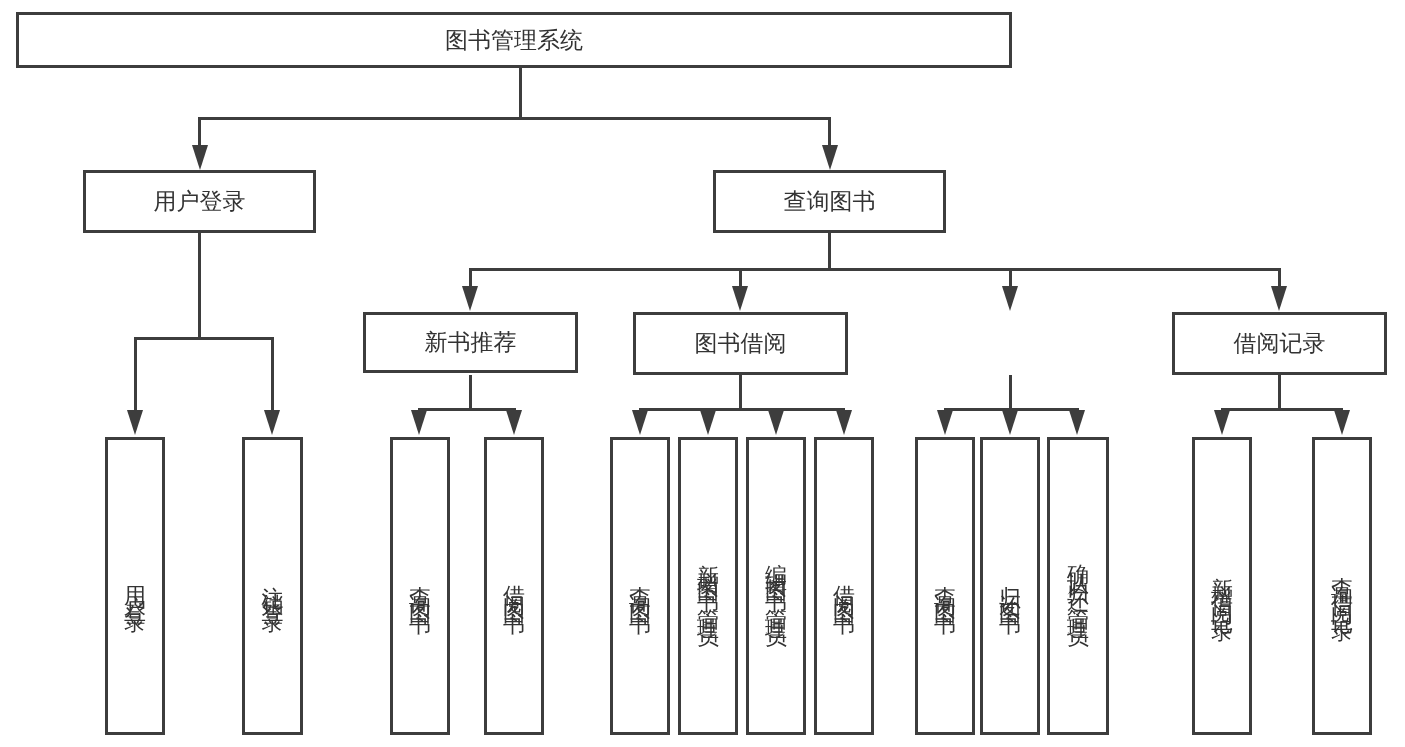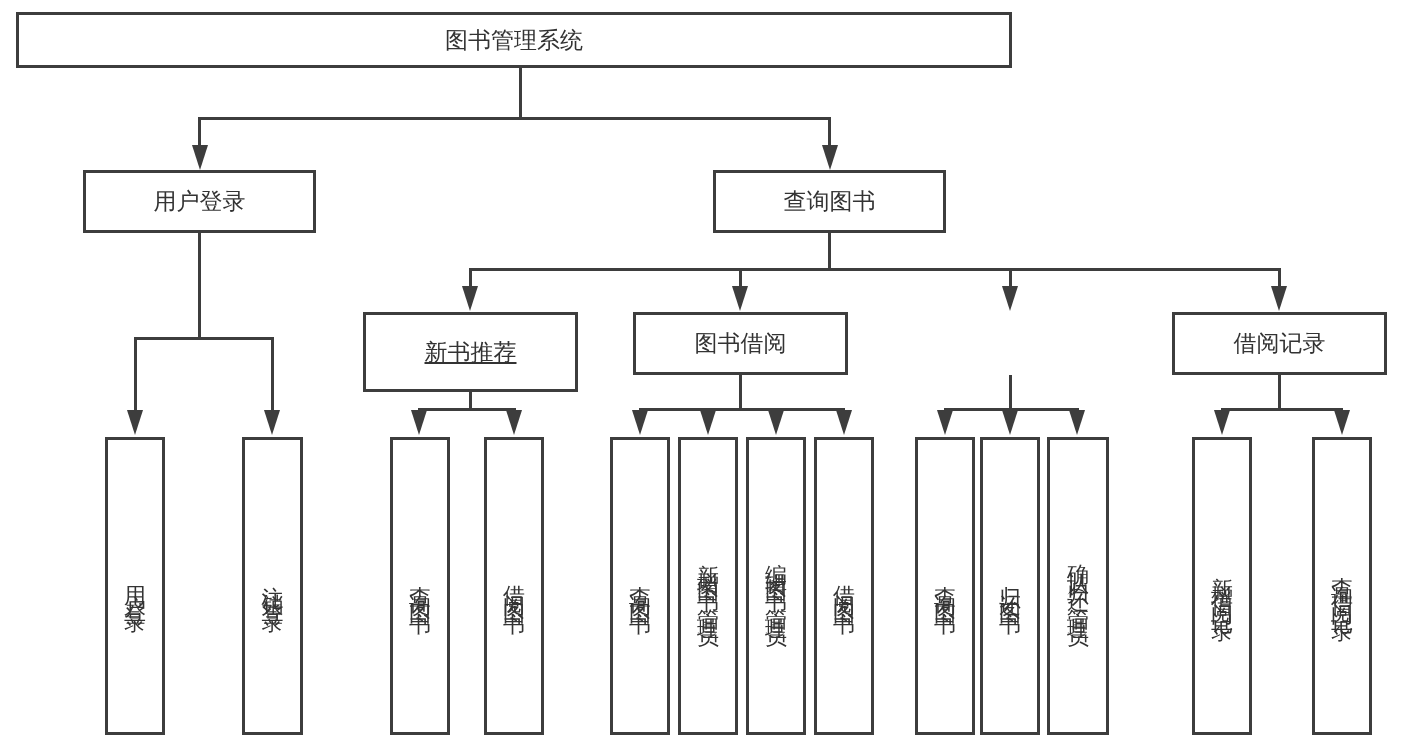--- a/index.html
+++ b/index.html
@@ -102,21 +102,21 @@
   <div class="hline" style="left:1221px;top:408px;width:122px;"></div>
   <div class="tri" style="left:1214px;top:410px;"></div>
   <div class="tri" style="left:1334px;top:410px;"></div>
 
   <div class="box" style="left:16px;top:12px;width:996px;height:56px;">图书管理系统</div>
 
   <div class="box" style="left:83px;top:170px;width:233px;height:63px;">用户登录</div>
 
   <div class="box" style="left:713px;top:170px;width:233px;height:63px;">查询图书</div>
 
-  <div class="box" style="left:363px;top:312px;width:215px;height:80px;text-decoration:underline;">新书推荐</div>
+  <div class="box" style="left:363px;top:312px;width:215px;height:61px;">新书推荐</div>
 
   <div class="box" style="left:633px;top:312px;width:215px;height:63px;text-align:center;">图书借阅</div>
 
 
   <div class="box" style="left:1172px;top:312px;width:215px;height:63px;">借阅记录</div>
 
   <div class="box vbox" style="left:105px;top:437px;width:60px;height:298px;">用户登录</div>
   <div class="box vbox" style="left:242px;top:437px;width:61px;height:298px;">注销登录</div>
 
   <div class="box vbox" style="left:390px;top:437px;width:60px;height:298px;">查询图书</div>

